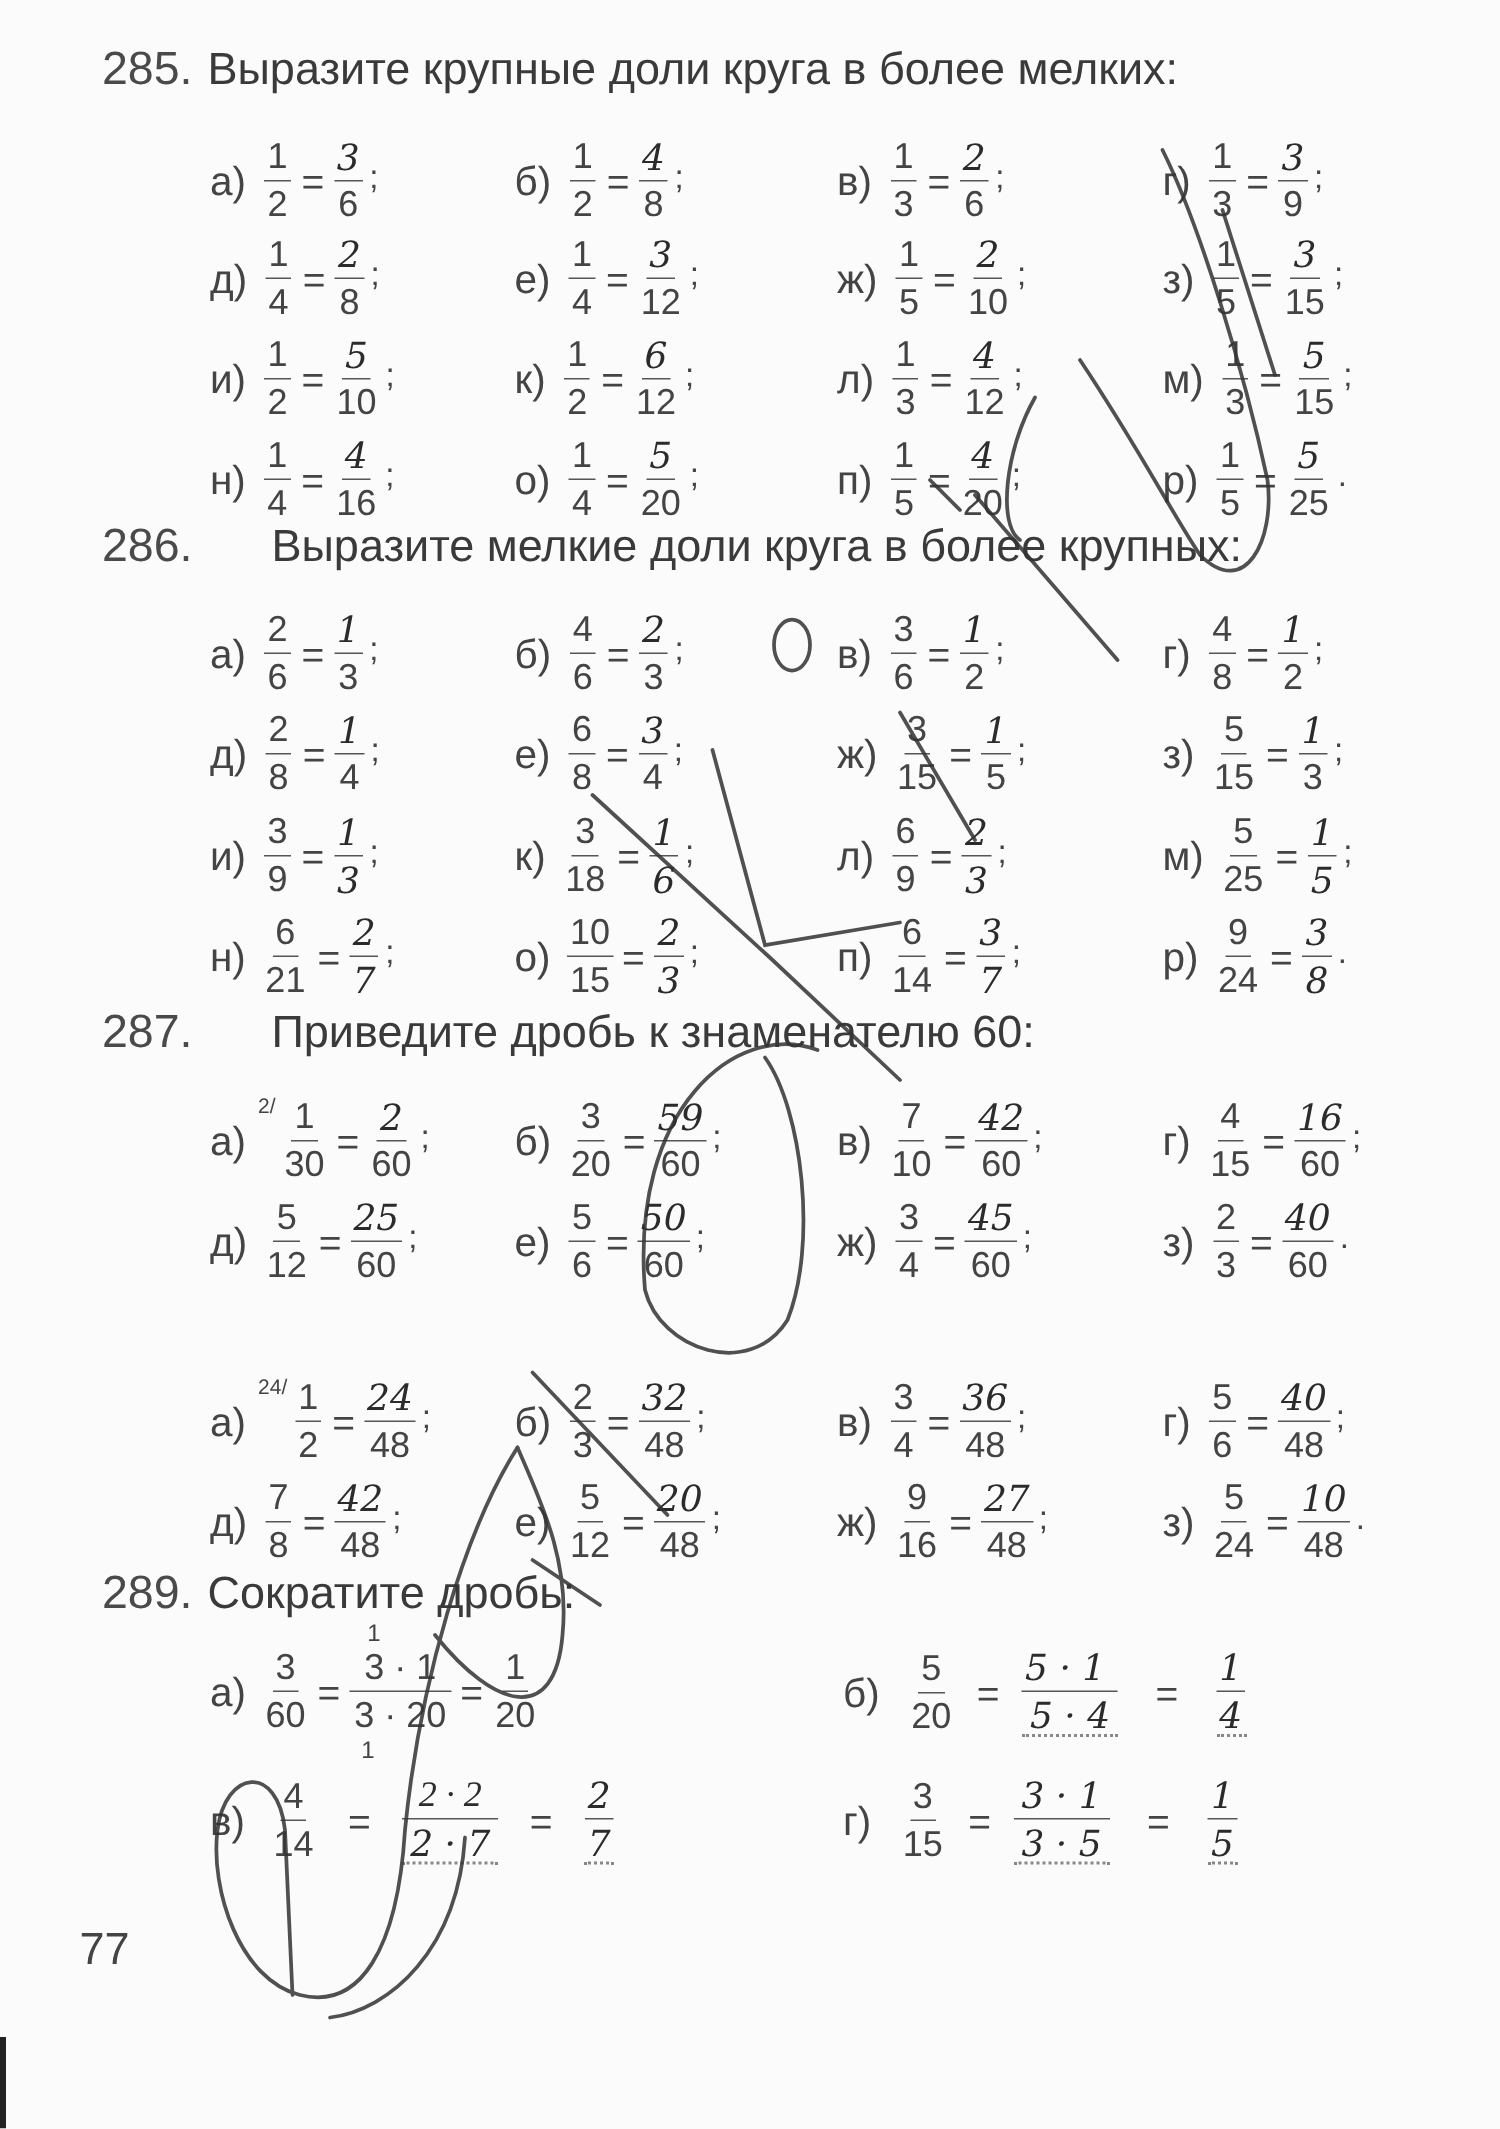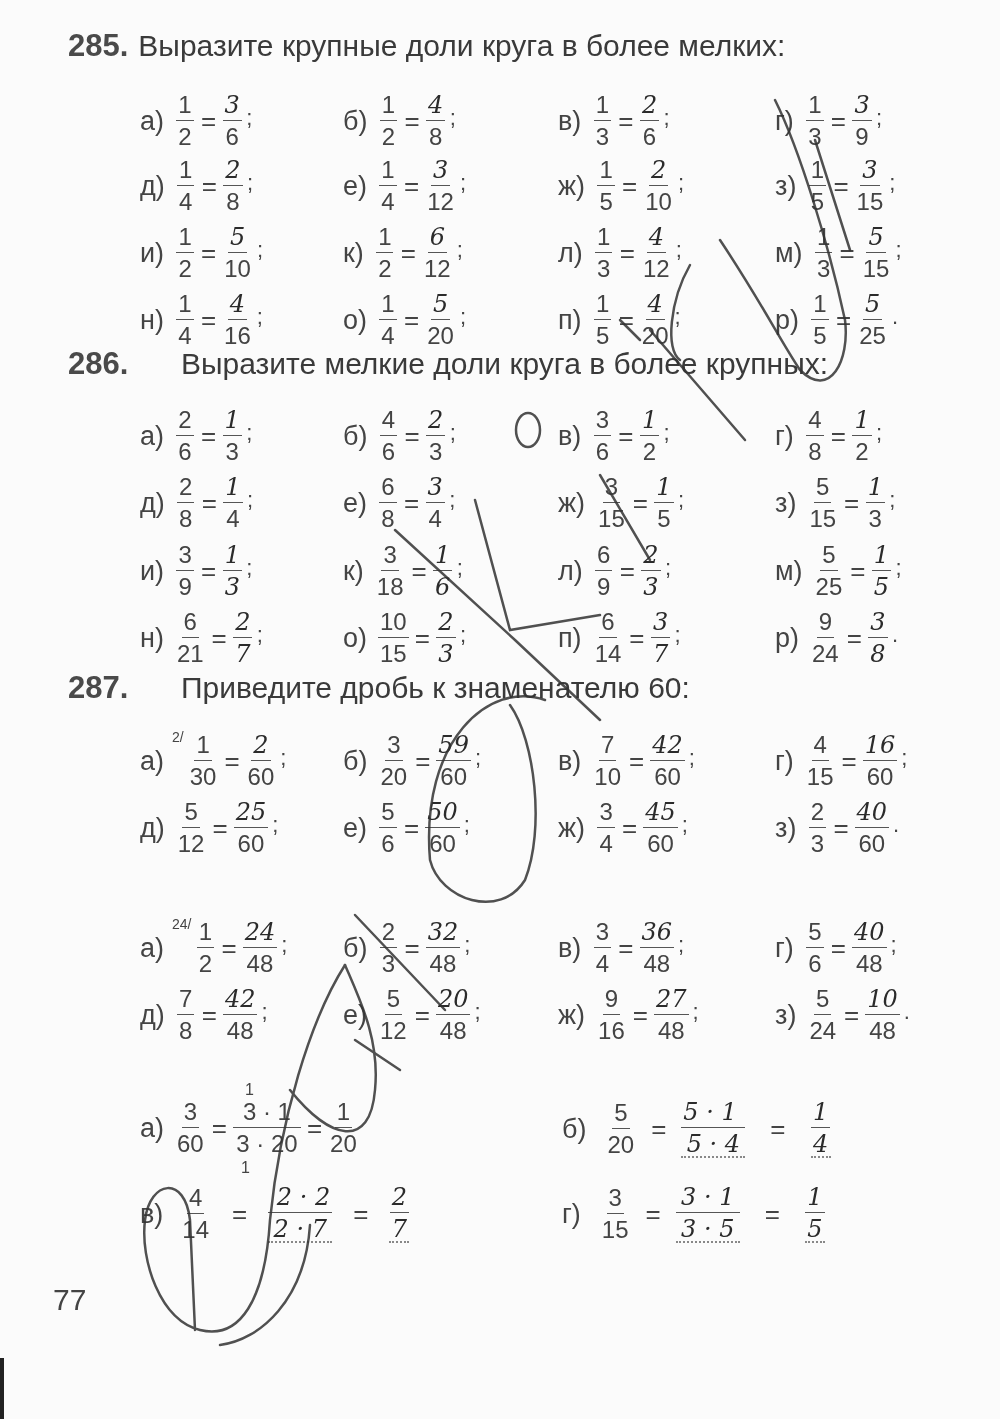--- a/index.html
+++ b/index.html
@@ -3,21 +3,21 @@
 <meta charset="utf-8">
 <style>
   html, body { margin: 0; padding: 0; }
   body {
     width: 1000px; height: 1419px; position: relative; overflow: hidden;
     background: #fbfbfb; color: #3a3a3a;
     font-family: "Liberation Sans", "DejaVu Sans", sans-serif;
   }
   .page { position: absolute; left: 0; top: 0; width: 1000px; height: 1419px; }
   .task-title { position: absolute; font-size: 30px; color: #3a3a3a; white-space: nowrap; }
-  .task-num { font-weight: bold; font-size: 31px; color: #4a4a4a; margin-right: 10px; display: inline-block; }
+  .task-num { font-weight: normal; font-size: 31px; color: #4a4a4a; margin-right: 10px; display: inline-block; }
   .item { position: absolute; display: flex; align-items: center; font-size: 26px; color: #444; white-space: nowrap; }
   .lbl { margin-right: 8px; font-size: 27px; }
   .frac { display: inline-flex; flex-direction: column; align-items: center; line-height: 1; margin: 0 3px; min-width: 20px; }
   .frac .n, .frac .d { font-size: 24px; padding: 0 2px; }
   .frac .n { border-bottom: 1.5px solid #555; padding-bottom: 3px; }
   .frac .d { padding-top: 4px; }
   .hw { font-family: "DejaVu Serif", serif; font-style: italic; color: #2b2b2b; font-size: 25px; }
   .eq { font-size: 26px; margin: 0 3px; }
   .semi { font-size: 22px; align-self: flex-end; margin-bottom: 18px; margin-left: 1px; }
   .pre { font-size: 14px; align-self: flex-start; margin-top: -4px; margin-right: 1px; }
@@ -671,20 +671,23 @@
         </span>
         <span class="eq">=</span>
         <span class="frac">
           <span class="n hwn hw">10</span>
           <span class="d hwd">48</span>
         </span>
         <span class="semi">.</span>
       </div>
     </div>
 
+  <div class="task-title" style="left:68px;top:1044px;">
+    <span class="task-num">289.</span><span>Сократите дробь:</span>
+  </div>
 
   <div class="item" style="left:140px;top:1100px;">
     <span class="lbl">а)</span>
     <span class="frac">
         <span class="n">3</span>
         <span class="d">60</span>
       </span>
     <span class="eq">=</span>
     <span class="frac" style="position:relative;">
       <span style="position:absolute;top:-18px;left:12px;font-size:16px;">1</span>
@@ -718,21 +721,21 @@
   </div>
 
   <div class="item" style="left:140px;top:1185px;">
     <span class="lbl" style="margin-right:14px;">в)</span>
     <span class="frac">
         <span class="n">4</span>
         <span class="d">14</span>
       </span>
     <span class="eq" style="margin:0 18px;">=</span>
     <span class="frac hw dots">
-        <span class="n" style="width:60px;text-align:right;">2 · 2</span>
+        <span class="n" style="width:60px;text-align:center;font-family:Liberation Serif, serif;">2 · 2</span>
         <span class="d">2 · 7</span>
       </span>
     <span class="eq" style="margin:0 18px;">=</span>
     <span class="frac hw dots">
         <span class="n">2</span>
         <span class="d">7</span>
       </span>
   </div>
 
   <div class="item" style="left:562px;top:1185px;">

